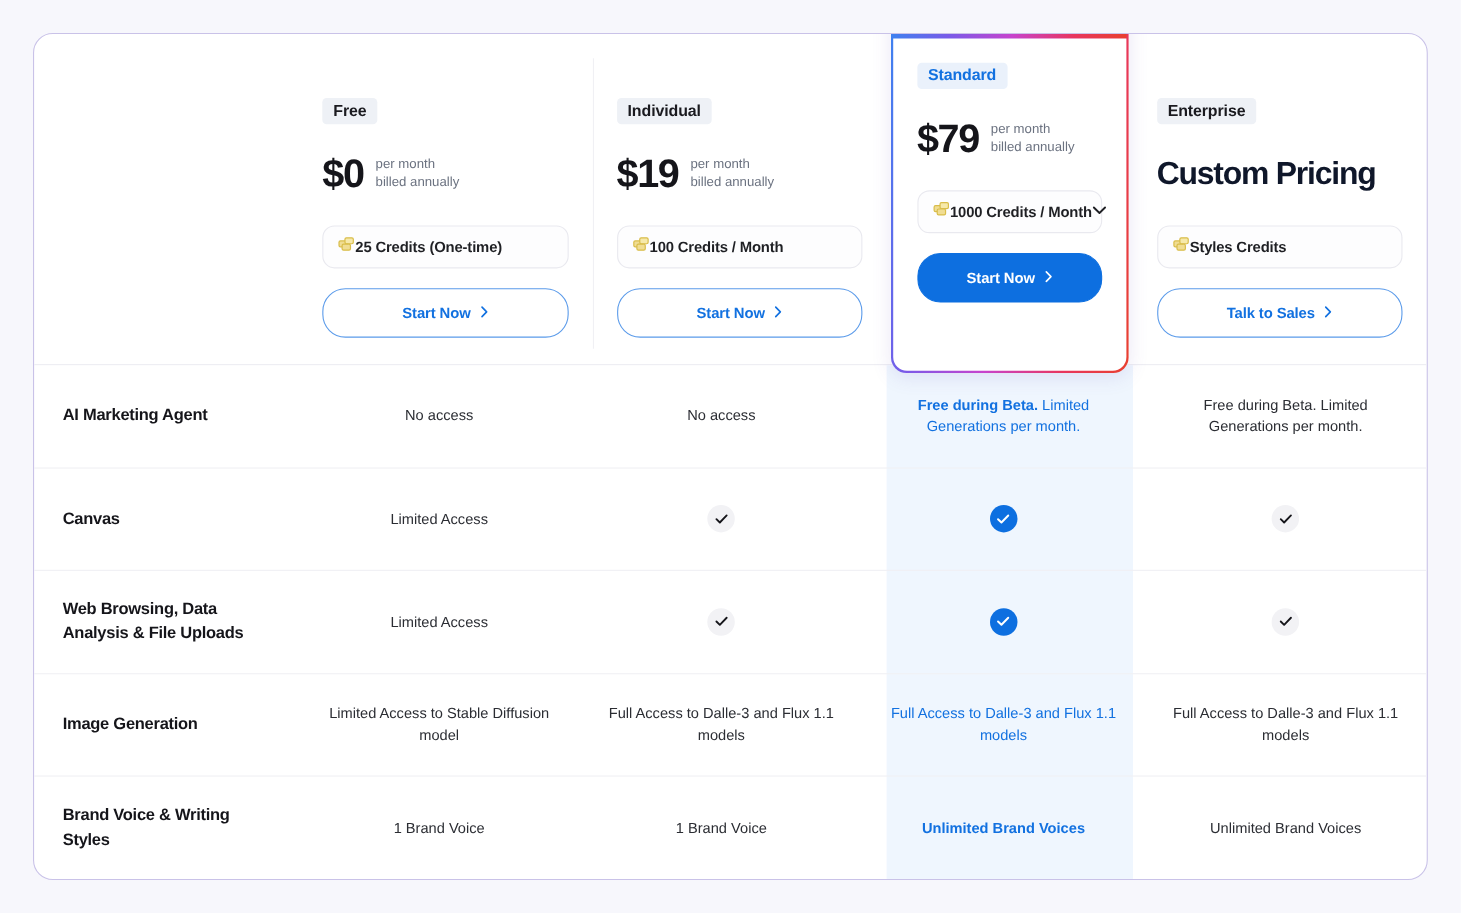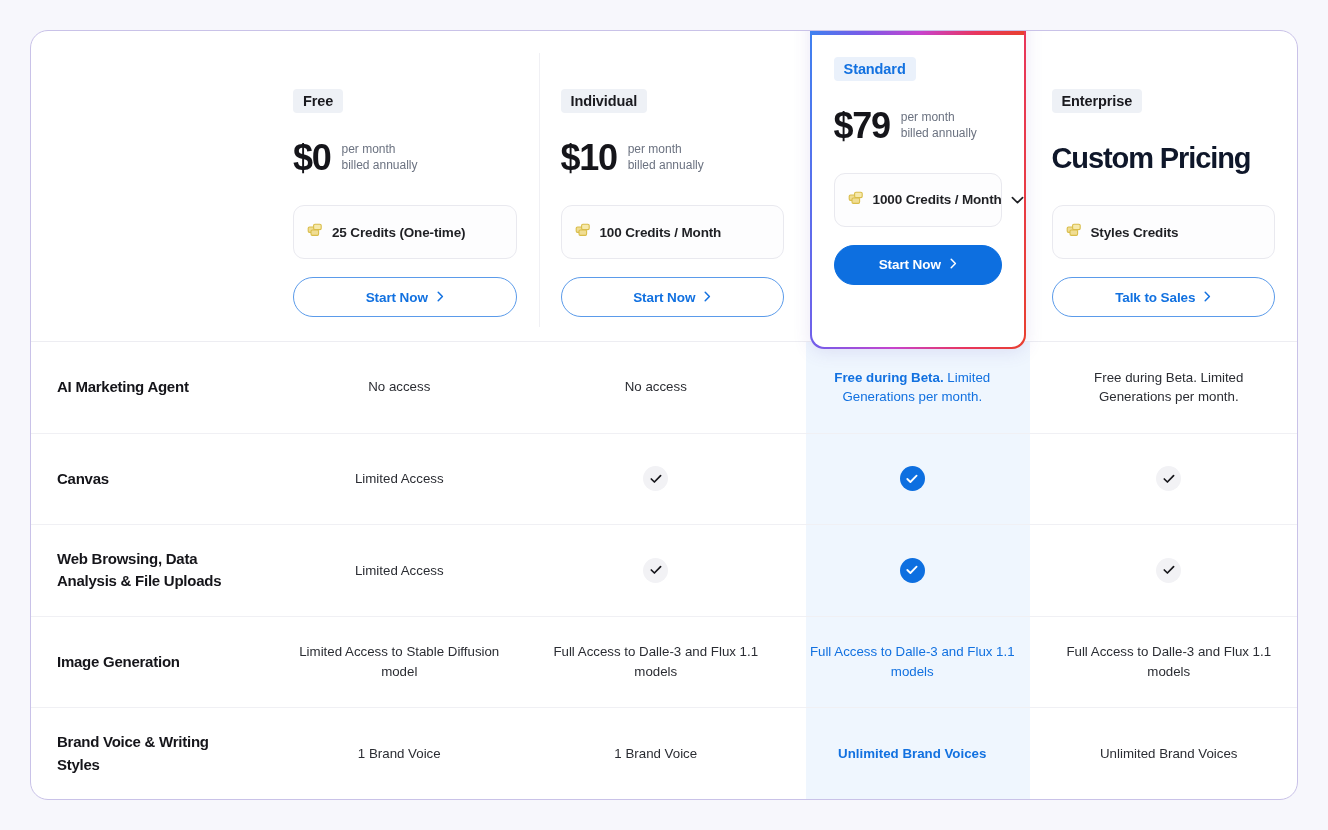--- a/index.html
+++ b/index.html
@@ -109,43 +109,42 @@
     line-height: 1;
     white-space: nowrap;
   }
 
   
   .credits-box {
     margin-top: 24px;
     border: 1px solid #e9e9ef;
     border-radius: 11px;
     background: #fdfdfe;
-    height: 54px;
-    display: flex;
-    align-items: center;
-    gap: 9px;
+    height: 39px;
+    display: flex;
+    align-items: center;
     padding: 0 13px;
   }
 
   .credits-box .coins { flex: 0 0 auto; }
 
   .credits-label {
     font-size: 13.5px;
     font-weight: 600;
     color: #1f2024;
     white-space: nowrap;
     letter-spacing: -0.15px;
   }
 
   .chev-down { margin-left: auto; flex: 0 0 auto; }
 
   
   .cta {
     margin-top: 18px;
-    height: 40px;
+    height: 45px;
     border-radius: 21px;
     display: flex;
     align-items: center;
     justify-content: center;
     gap: 9px;
     font-size: 13.5px;
     font-weight: 700;
     cursor: pointer;
     letter-spacing: -0.1px;
   }
@@ -327,21 +326,21 @@
             <svg width="7" height="11" viewBox="0 0 7 11" fill="none">
               <path d="M1.2 1.2L5.4 5.5L1.2 9.8" stroke="#1271e0" stroke-width="1.5" stroke-linecap="round" stroke-linejoin="round"></path>
             </svg>
           </span>
         </div>
       </div>
 
       <div class="plan-col">
         <span class="plan-badge">Individual</span>
         <div class="price-row">
-          <span class="price-amount">$10</span>
+          <span class="price-amount">$19</span>
           <span class="price-note">
             <span>per month</span><br>
             <span>billed annually</span>
           </span>
         </div>
         <div class="credits-box">
           <span class="coins">
             <svg width="16" height="16" viewBox="0 0 16 16" fill="none">
               <rect x="1.2" y="5" width="7.6" height="5.4" rx="1.3" fill="#f0dd93" stroke="#d9bd4a" stroke-width="1.1"></rect>
               <rect x="6.6" y="2.2" width="7.6" height="5.4" rx="1.3" fill="#f6e9ab" stroke="#d9bd4a" stroke-width="1.1"></rect>

